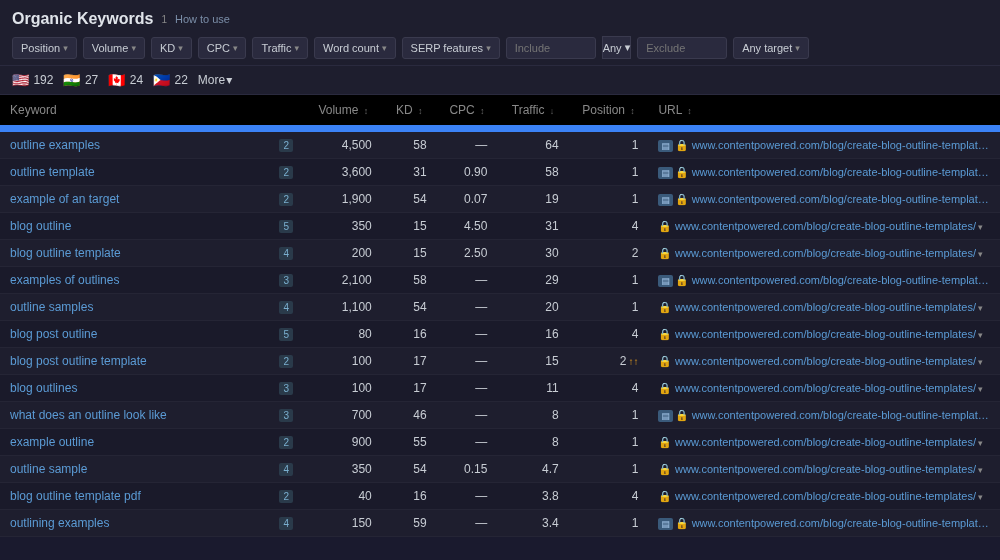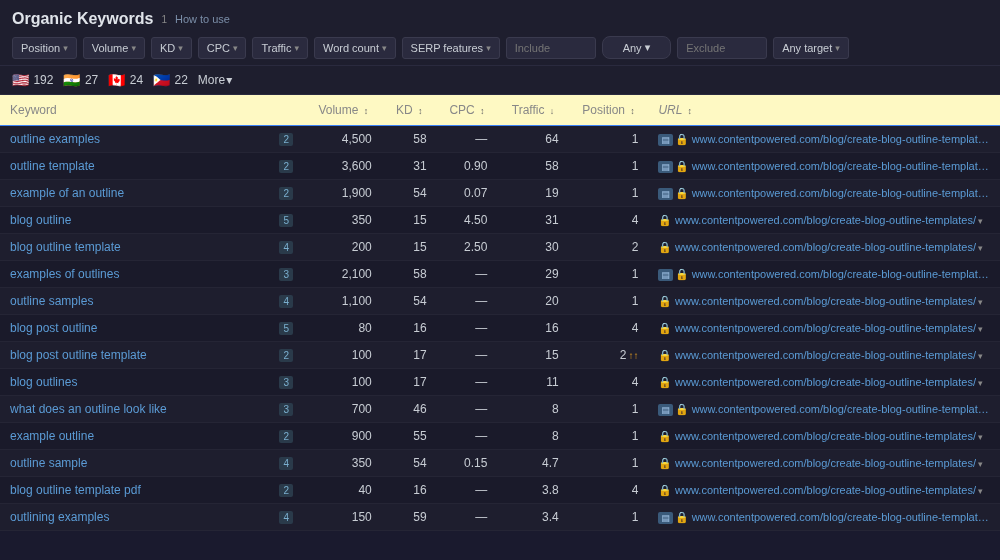--- a/index.html
+++ b/index.html
@@ -69,22 +69,22 @@
       color: #888;
       border-radius: 3px;
       padding: 4px 8px;
       font-size: 11px;
       width: 90px;
     }
     .filter-any {
       background: #2a2a3e;
       border: 1px solid #3a3a4e;
       color: #c8cdd4;
-      border-radius: 8px;
-      padding: 4px 20px;
+      border-radius: 0;
+      padding: 4px 0;
       font-size: 11px;
       cursor: pointer;
       display: flex;
       align-items: center;
       gap: 3px;
     }
     .flags-row {
       background: #1e1e2e;
       padding: 6px 12px;
       display: flex;
@@ -112,22 +112,22 @@
     .table-container {
       overflow-y: auto;
       height: calc(560px - 100px);
     }
     table {
       width: 100%;
       border-collapse: collapse;
       font-size: 12px;
     }
     thead tr {
-      background: #fef9c3;
-      border-bottom: 1px solid #3b82f6;
+      background: #000000;
+      border-bottom: 7px solid #3b82f6;
     }
     thead th {
       padding: 8px 10px;
       text-align: left;
       color: #888;
       font-weight: 500;
       white-space: nowrap;
     }
     thead th.num { text-align: center; }
     thead th .sort-icon { font-size: 9px; color: #666; margin-left: 2px; }
@@ -279,21 +279,21 @@
           <span class="sort-icon">↕</span>
         </th>
         <th class="num" style="width:65px;">
           <span>Traffic</span>
           <span class="sort-icon">↓</span>
         </th>
         <th class="num" style="width:70px;">
           <span>Position</span>
           <span class="sort-icon">↕</span>
         </th>
-        <th style="width:320px;font-style:italic;">
+        <th style="width:320px;">
           <span>URL</span>
           <span class="sort-icon">↕</span>
         </th>
       </tr>
     </thead>
     <tbody id="table-body">
     <tr>
           <td class="keyword-cell"><a href="#">outline examples</a></td>
           <td style="text-align: center;"><span class="word-count-badge">2</span></td>
           <td class="num-cell">4,500</td>
@@ -307,21 +307,21 @@
           <td class="keyword-cell"><a href="#">outline template</a></td>
           <td style="text-align: center;"><span class="word-count-badge">2</span></td>
           <td class="num-cell">3,600</td>
           <td class="num-cell kd-cell">31</td>
           <td class="num-cell">0.90</td>
           <td class="num-cell">58</td>
           <td class="num-cell">1</td>
           <td class="url-cell"><span class="serp-icon">▤</span><span class="url-icon">🔒</span><a href="#" style="color:#5b9bd5;text-decoration:none;font-size:11px;">www.contentpowered.com/blog/create-blog-outline-templates/</a><span style="color:#888;font-size:9px;margin-left:2px;">▾</span></td>
         </tr>
         <tr>
-          <td class="keyword-cell"><a href="#">example of an outline</a></td>
+          <td class="keyword-cell"><a href="#">example of an target</a></td>
           <td style="text-align: center;"><span class="word-count-badge">2</span></td>
           <td class="num-cell">1,900</td>
           <td class="num-cell kd-cell">54</td>
           <td class="num-cell">0.07</td>
           <td class="num-cell">19</td>
           <td class="num-cell">1</td>
           <td class="url-cell"><span class="serp-icon">▤</span><span class="url-icon">🔒</span><a href="#" style="color:#5b9bd5;text-decoration:none;font-size:11px;">www.contentpowered.com/blog/create-blog-outline-templates/</a><span style="color:#888;font-size:9px;margin-left:2px;">▾</span></td>
         </tr>
         <tr>
           <td class="keyword-cell"><a href="#">blog outline</a></td>

